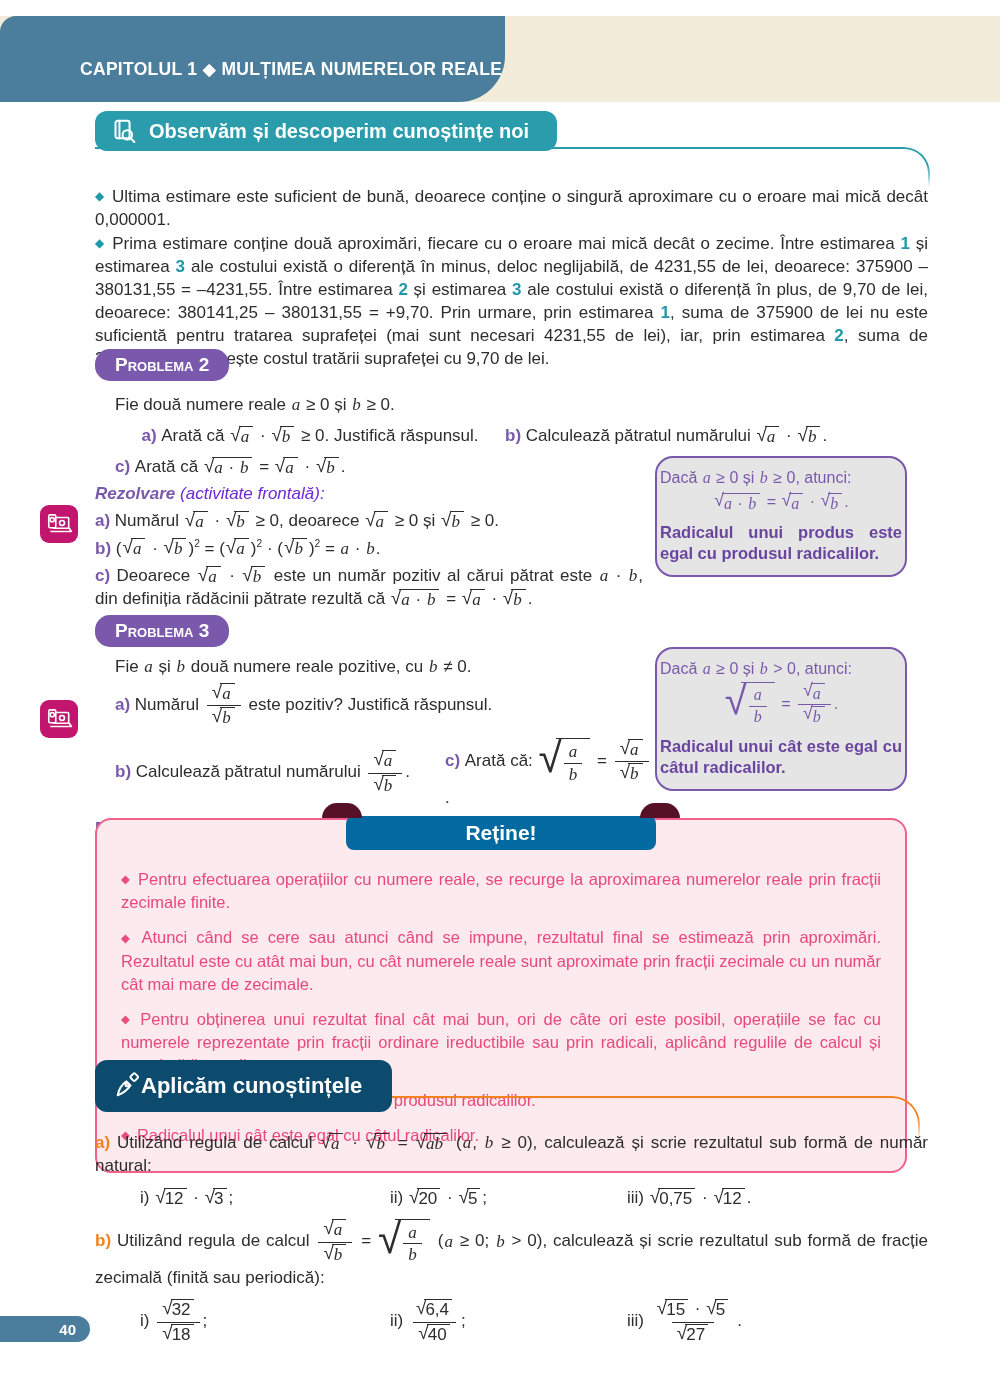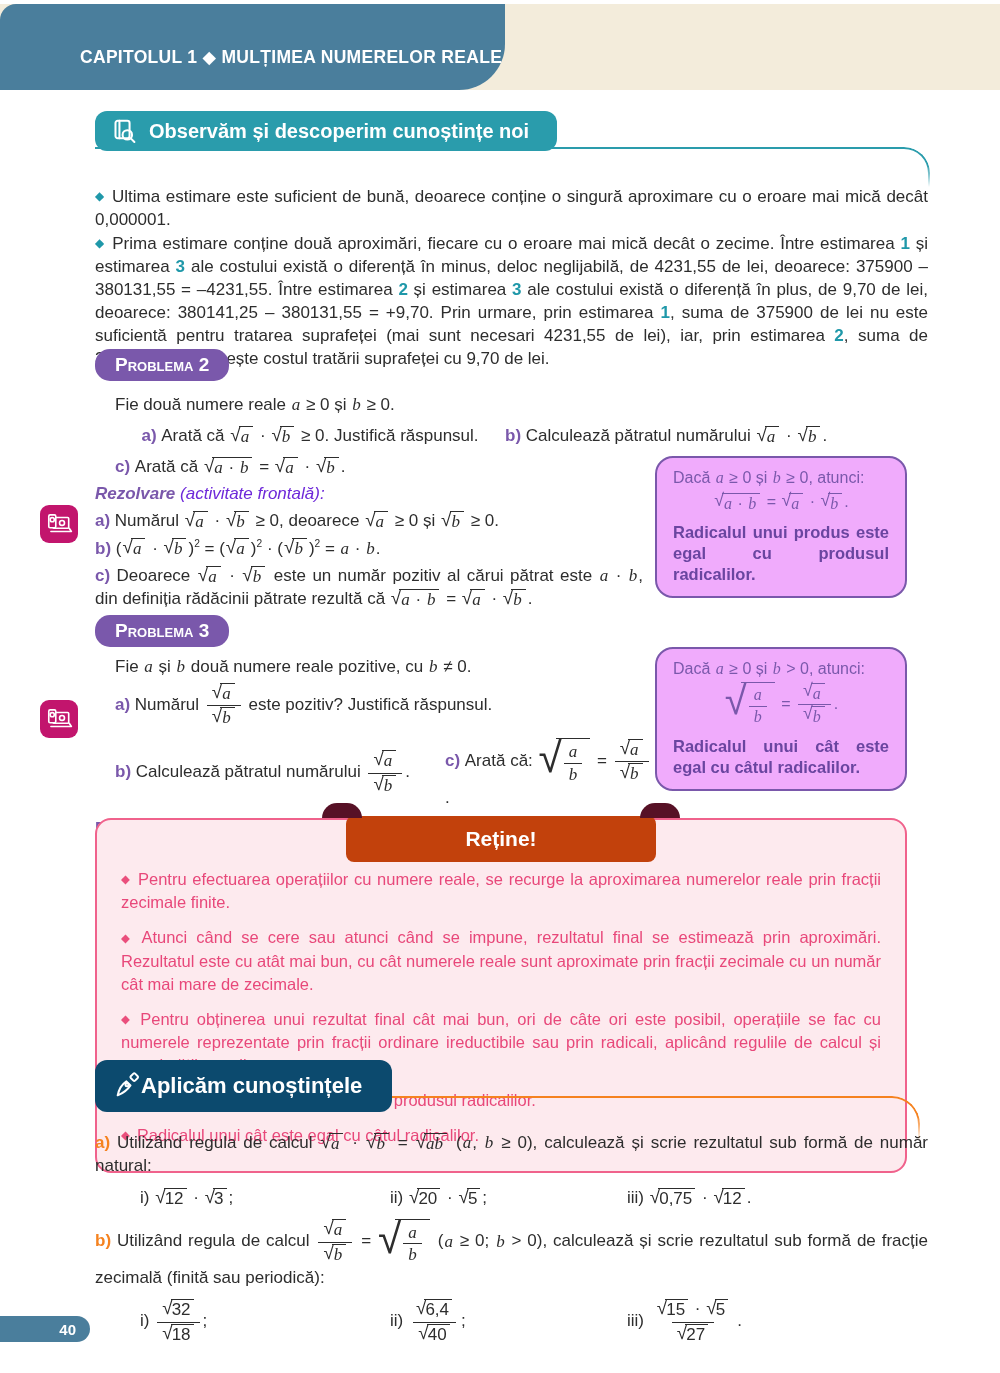--- a/index.html
+++ b/index.html
@@ -1,20 +1,20 @@
 <!DOCTYPE html>
 <html><head>
 <meta charset="utf-8">
 <style>
   html,body{margin:0;padding:0;}
   body{font-family:"Liberation Sans","DejaVu Sans",sans-serif;color:#2d2d2d;}
   .page{position:relative;width:1000px;height:1373px;background:#ffffff;overflow:hidden;}
 
   
-  .band{position:absolute;top:4px;left:0;right:0;height:86px;background:#f3ecdb;}
+  .band{position:absolute;top:16px;left:0;right:0;height:86px;background:#f3ecdb;}
   .chapter-tab{position:absolute;top:0;left:0;width:505px;height:86px;background:#4a7e9c;
     border-radius:16px 0 46px 0;display:flex;align-items:center;box-sizing:border-box;
     padding:20px 0 0 80px;}
   .chapter-tab span{color:#fff;font-weight:700;font-size:17.5px;letter-spacing:.3px;}
 
   
   .observe-tab{position:absolute;left:95px;top:111px;height:40px;display:flex;align-items:center;gap:11px;
     background:#2a9cac;color:#fff;border-radius:12px;padding:0 28px 0 16px;font-size:20px;font-weight:700;z-index:3;}
   .corner{position:absolute;z-index:1;
     -webkit-mask-image:linear-gradient(to bottom,#000 45%,transparent);
@@ -42,31 +42,31 @@
   .row2{display:flex;}
   .row2 .col1{width:390px;text-align:center;}
   .solc{width:548px;text-align:justify;}
 
   .p3{position:absolute;left:95px;top:651px;width:560px;font-size:17px;line-height:23px;}
   .p3 p{margin:4px 0;}
   .row3{display:flex;align-items:center;}
   .row3 .col1{width:332px;}
 
   .infobox{position:absolute;left:655px;width:252px;box-sizing:border-box;border:2px solid #7a58ab;
-    border-radius:18px;padding:9px 16px 11px;color:#7a58ab;font-size:16px;line-height:21px;background:#f0abfc;}
+    border-radius:18px;padding:9px 3px 11px;color:#7a58ab;font-size:16px;line-height:21px;background:#e5e5e5;}
   #ib1{top:456px;}
   #ib2{top:647px;}
   .infobox .formula{text-align:center;margin:3px 0 2px;}
   .infobox .stmt{font-weight:700;color:#6a45a0;text-align:justify;margin-top:9px;line-height:21px;font-size:16.5px;}
 
   
   .retine{position:absolute;left:95px;top:818px;width:812px;box-sizing:border-box;background:#fdeaee;
     border:2.5px solid #f0628c;border-radius:16px;padding:36px 24px 12px;}
-  .ribbon{position:absolute;top:-4px;left:50%;transform:translateX(-50%);width:310px;height:46px;
-    background:#c2410c;border-radius:8px;display:flex;align-items:center;justify-content:center;
+  .ribbon{position:absolute;top:-4px;left:50%;transform:translateX(-50%);width:310px;height:34px;
+    background:#0369a1;border-radius:8px;display:flex;align-items:center;justify-content:center;
     color:#fff;font-weight:700;font-size:21px;}
   .ribbon::before,.ribbon::after{content:"";position:absolute;top:-13px;width:40px;height:15px;
     background:#571126;border-radius:20px 20px 0 0;z-index:-1;}
   .ribbon::before{left:-24px;}
   .ribbon::after{right:-24px;}
   .retine p{color:#e8487a;text-align:justify;margin:12px 0;font-size:16.5px;line-height:23px;}
 
   .aplicam{position:absolute;left:95px;top:1126px;width:833px;font-size:17px;line-height:23px;}
   .aplicam .task{text-align:justify;margin:5px 0;}
   .ex-row{display:flex;align-items:center;padding-left:45px;margin:9px 0;}

